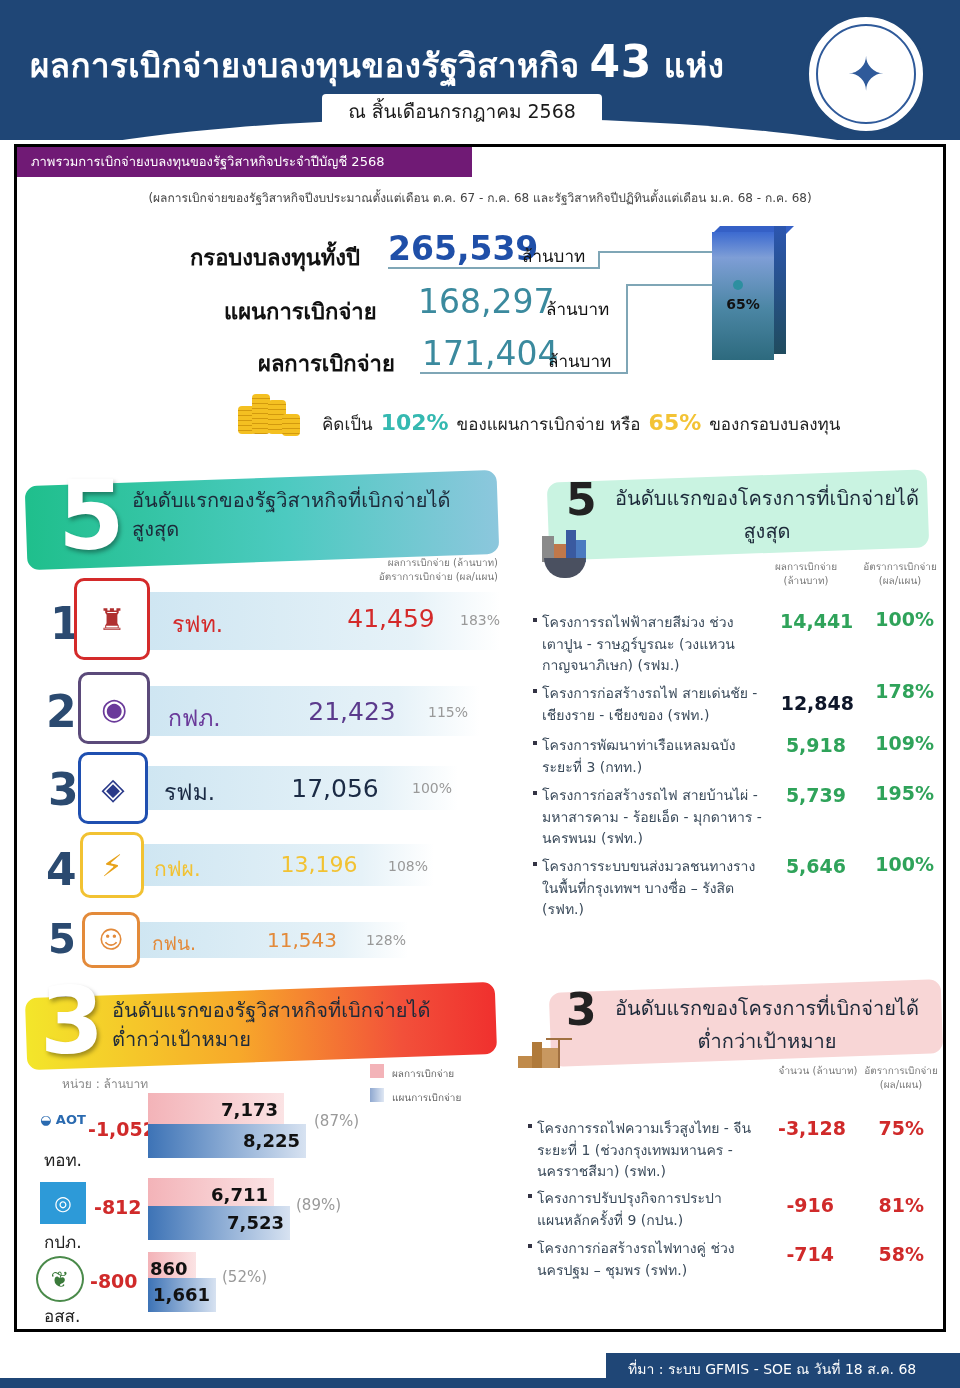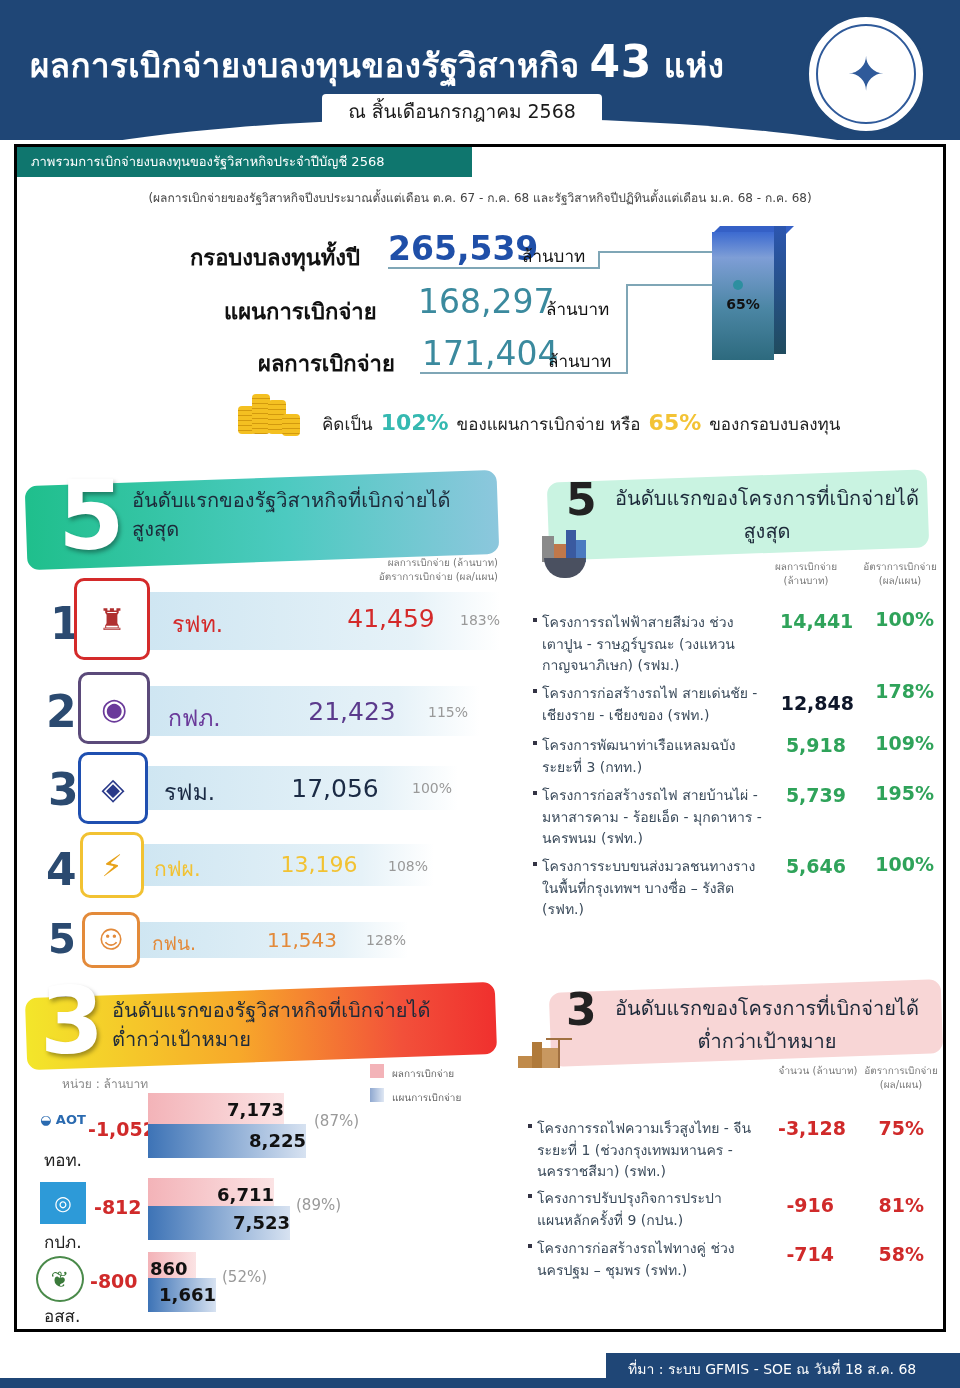--- a/index.html
+++ b/index.html
@@ -5,21 +5,21 @@
 *{box-sizing:border-box;margin:0;padding:0}
 body{width:960px;height:1388px;background:#fff;font-family:"DejaVu Sans","Liberation Sans",sans-serif;position:relative;overflow:hidden;color:#1f2f45}
 .header{position:absolute;left:0;top:0;width:960px;height:140px;background:#1f4676}
 .header-curve{position:absolute;left:-40px;top:118px;width:1040px;height:80px;background:#fff;border-radius:50% 50% 0 0/100% 100% 0 0}
 .title{position:absolute;left:30px;top:36px;color:#fff;font-size:33px;font-weight:bold;letter-spacing:0.5px}
 .title .num{font-size:44px;margin-left:10px}
 .subtitle{position:absolute;left:322px;top:94px;width:280px;height:34px;background:#fff;border-radius:4px;font-size:19px;text-align:center;line-height:34px;color:#1a1a1a;z-index:2}
 .seal{position:absolute;left:806px;top:14px;width:120px;height:120px;border-radius:50%;background:#fff;border:3px solid #1f4676;display:flex;align-items:center;justify-content:center;z-index:3}
 .seal .inner{width:100px;height:100px;border-radius:50%;border:2px solid #2f5a9a;display:flex;align-items:center;justify-content:center;color:#2f5a9a;font-size:46px}
 .frame{position:absolute;left:14px;top:144px;width:932px;height:1188px;border:3px solid #000;background:#fff}
-.overview-tag{position:absolute;left:17px;top:147px;width:455px;height:30px;background:#0f766e;color:#fff;font-size:13px;line-height:30px;padding-left:14px}
+.overview-tag{position:absolute;left:17px;top:147px;width:455px;height:30px;background:#701a75;color:#fff;font-size:13px;line-height:30px;padding-left:14px}
 .overview-note{position:absolute;left:0;top:188px;width:960px;text-align:center;font-size:12px;color:#444}
 .kv{position:absolute;font-weight:bold;color:#111}
 .kv .lbl{font-size:22px}
 .big{position:absolute;font-size:33px;font-weight:bold}
 .unit{position:absolute;font-size:17px;color:#111}
 .line{position:absolute;border-color:#7fa6b6;border-style:solid}
 .box3d{position:absolute;left:712px;top:232px;width:62px;height:128px;background:linear-gradient(180deg,#3c6ad0 0%,#7e9ed6 20%,#4b86a4 60%,#2d6a7e 100%)}
 .box3d-top{position:absolute;left:712px;top:226px;width:74px;height:8px;background:#3560c6;transform:skewX(-45deg);transform-origin:left bottom}
 .box3d-side{position:absolute;left:774px;top:226px;width:12px;height:128px;background:linear-gradient(180deg,#2c56b0,#204c5e)}
 .box3d-dot{position:absolute;left:733px;top:280px;width:10px;height:10px;border-radius:50%;background:#2d8fa0}
@@ -38,21 +38,21 @@
 .bar{position:absolute;height:58px;background:linear-gradient(90deg,#cfe6f2 0%,#e6f2f8 75%,rgba(255,255,255,0) 100%)}
 .ent-abbr{position:absolute;font-size:23px}
 .ent-val{position:absolute;font-size:25px;font-weight:normal;text-align:center}
 .ent-rate{position:absolute;font-size:14px;color:#999}
 .proj{position:absolute;font-size:14px;color:#3a4a5a;line-height:1.55}
 .proj::before{content:"";position:absolute;left:-9px;top:6px;width:4px;height:4px;background:#334}
 .proj-val{position:absolute;font-size:19px;font-weight:bold;text-align:right}
 .proj-rate{position:absolute;font-size:19px;font-weight:bold;text-align:right}
 .legend-sw{position:absolute;width:14px;height:14px}
 .legend-lbl{position:absolute;font-size:10px;color:#666}
-.hbar{position:absolute;height:34px;text-align:right;font-size:18px;font-weight:bold;color:#111;padding-right:0;line-height:34px}
+.hbar{position:absolute;height:34px;text-align:right;font-size:18px;font-weight:bold;color:#111;padding-right:6px;line-height:34px}
 .hbar.res{background:linear-gradient(90deg,#f3b3b8,#fbe3e4)}
 .hbar.plan{background:linear-gradient(90deg,#3d73b6,#d7e2f1)}
 .hpct{position:absolute;font-size:15px;color:#999}
 .gap{position:absolute;font-size:19px;font-weight:bold;color:#d02a2a}
 .bl-name{position:absolute;font-size:17px;color:#222}
 .footer-bar{position:absolute;left:0;top:1378px;width:960px;height:10px;background:#1f4676}
 .footer{position:absolute;left:606px;top:1353px;width:354px;height:35px;background:#1f4676;color:#fff;font-size:14px;line-height:33px;padding-left:22px}
 </style>
 </head>
 <body>

